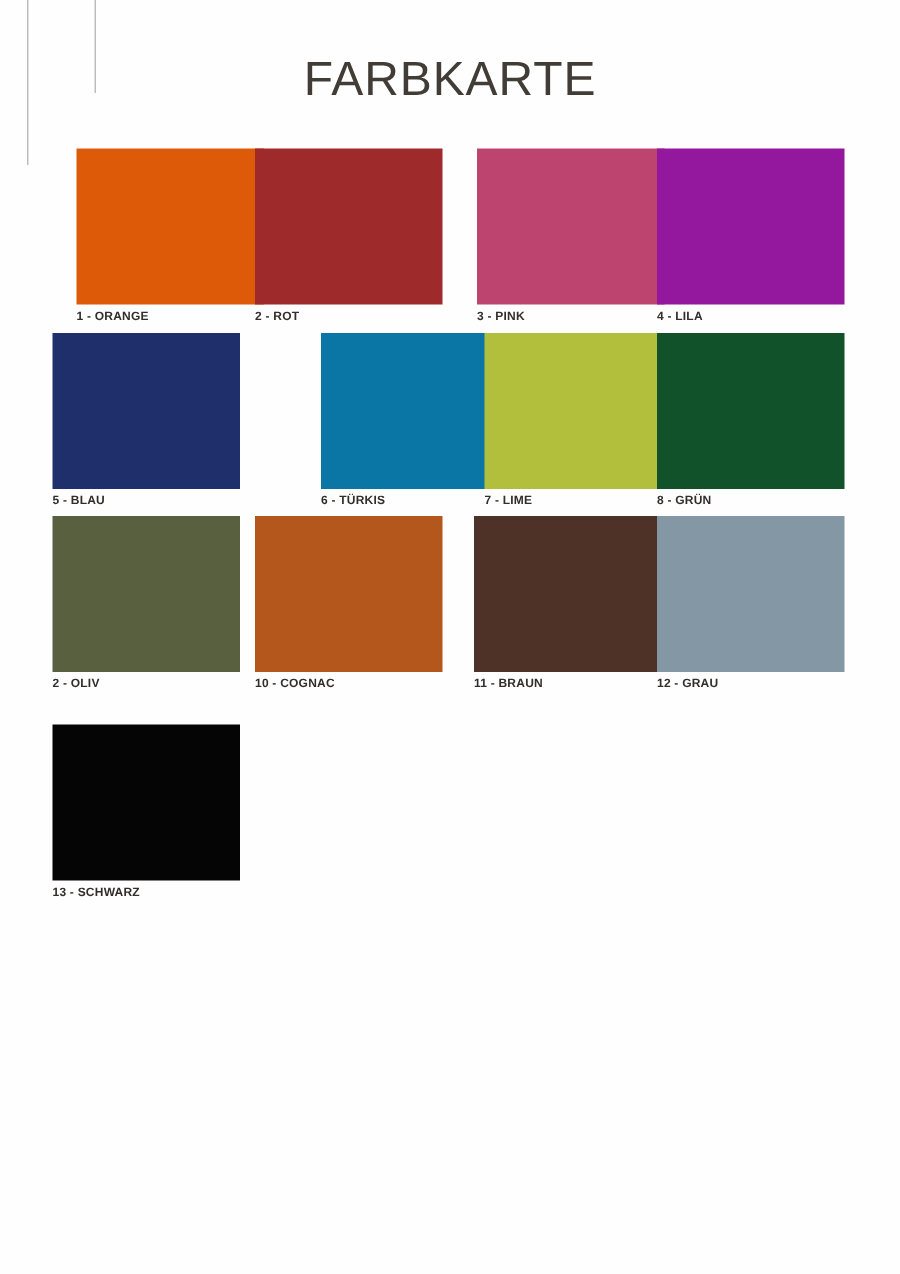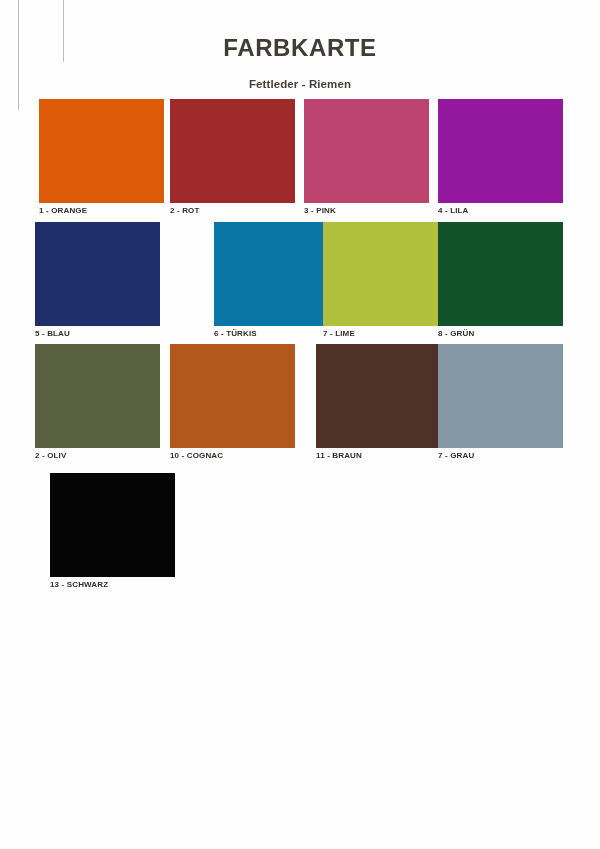--- a/index.html
+++ b/index.html
@@ -59,22 +59,22 @@
     color: #3c3c3c;
     letter-spacing: 0.05px;
   }
 
   .title {
     position: absolute;
     top: 36px;
     left: 0;
     right: 0;
     text-align: center;
-    font-size: 24px;
-    font-weight: bold;
+    font-size: 32px;
+    font-weight: normal;
     letter-spacing: 0.6px;
     color: #423c37;
     line-height: 1;
   }
   .subtitle {
     position: absolute;
     top: 79px;
     left: 0;
     right: 0;
     text-align: center;
@@ -114,32 +114,31 @@
 </head>
 <body>
 
 <div id="page">
 
   <div class="vrule vrule-outer"></div>
   <div class="vrule vrule-inner"></div>
 
 
   <div class="title">FARBKARTE</div>
-  <div class="subtitle">Fettleder - Riemen</div>
 
   <div class="grid" id="swatch-grid">
-      <div class="swatch-cell" style="left: 4px; top: 0px;">
+      <div class="swatch-cell" style="left: 16px; top: 0px;">
         <div class="swatch-chip" style="background: rgb(220, 90, 8);"></div>
         <div class="swatch-label">1 - ORANGE</div>
       </div>
       <div class="swatch-cell" style="left: 135px; top: 0px;">
         <div class="swatch-chip" style="background: rgb(158, 42, 44);"></div>
         <div class="swatch-label">2 - ROT</div>
       </div>
-      <div class="swatch-cell" style="left: 269px; top: 0px;">
+      <div class="swatch-cell" style="left: 283px; top: 0px;">
         <div class="swatch-chip" style="background: rgb(190, 68, 112);"></div>
         <div class="swatch-label">3 - PINK</div>
       </div>
       <div class="swatch-cell" style="left: 403px; top: 0px;">
         <div class="swatch-chip" style="background: rgb(147, 24, 158);"></div>
         <div class="swatch-label">4 - LILA</div>
       </div>
       <div class="swatch-cell" style="left: 0px; top: 123px;">
         <div class="swatch-chip" style="background: rgb(30, 47, 107);"></div>
         <div class="swatch-label">5 - BLAU</div>
@@ -163,21 +162,21 @@
       <div class="swatch-cell" style="left: 135px; top: 245px;">
         <div class="swatch-chip" style="background: rgb(180, 87, 28);"></div>
         <div class="swatch-label">10 - COGNAC</div>
       </div>
       <div class="swatch-cell" style="left: 269px; top: 245px; padding-left: 12px;">
         <div class="swatch-chip" style="background: rgb(78, 50, 40);"></div>
         <div class="swatch-label">11 - BRAUN</div>
       </div>
       <div class="swatch-cell" style="left: 403px; top: 245px;">
         <div class="swatch-chip" style="background: rgb(132, 151, 165);"></div>
-        <div class="swatch-label">7 - GRAU</div>
+        <div class="swatch-label">12 - GRAU</div>
       </div>
-      <div class="swatch-cell" style="left: 0px; top: 374px; margin-left: 15px;">
+      <div class="swatch-cell" style="left: 0px; top: 384px;">
         <div class="swatch-chip" style="background: rgb(5, 5, 5);"></div>
         <div class="swatch-label">13 - SCHWARZ</div>
       </div>
     </div>
 
 </div>
 
 </body></html>

